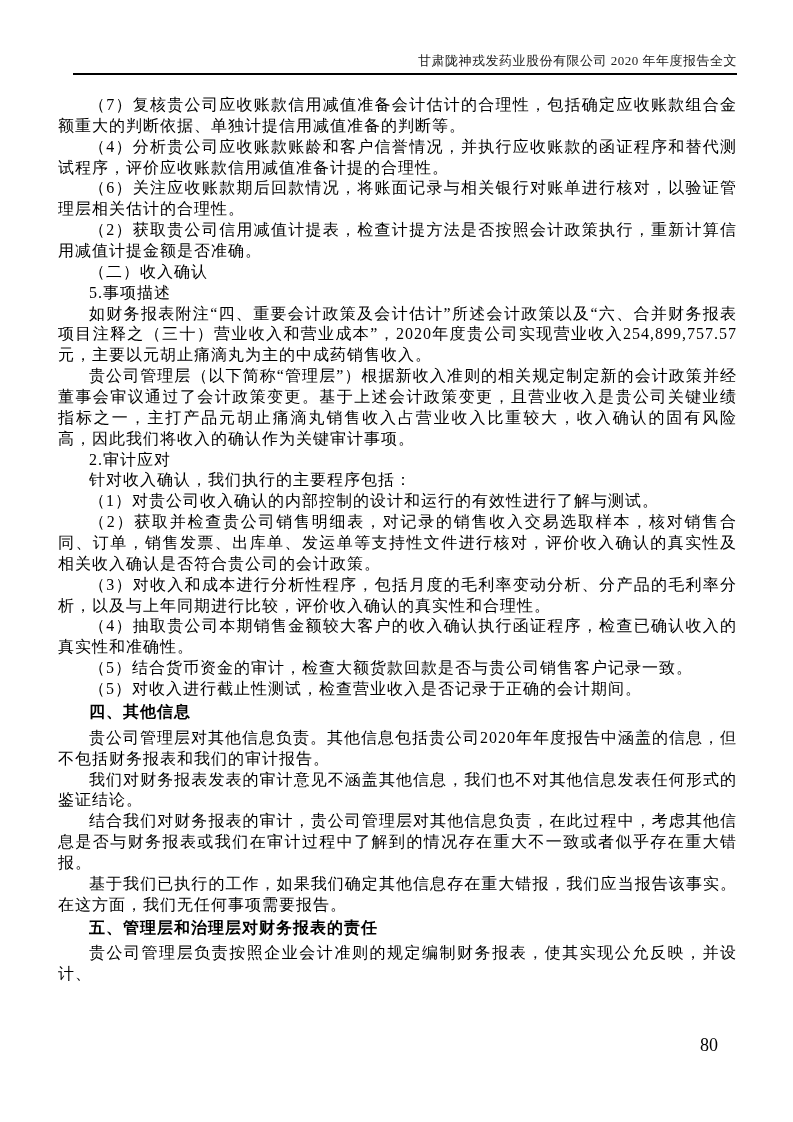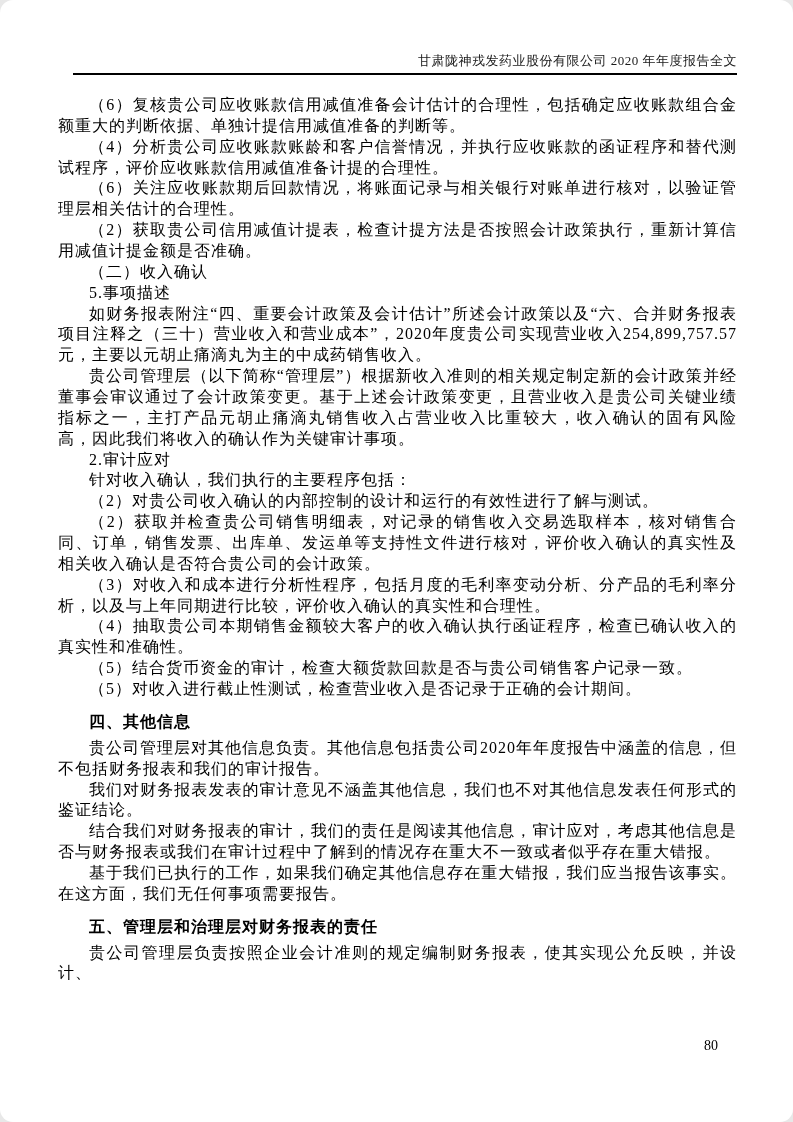--- a/index.html
+++ b/index.html
@@ -8,21 +8,20 @@
     background: #e8e8e8;
   }
   .page {
     position: relative;
     width: 793px;
     height: 1122px;
     background: #ffffff;
     overflow: hidden;
     font-family: "Liberation Serif", "DejaVu Serif", serif;
     color: #000000;
-    border-radius: 13px;
   }
   .header {
     position: absolute;
     top: 52px;
     left: 58px;
     right: 56px;
   }
   .header-title {
     font-size: 13px;
     line-height: 17px;
@@ -46,64 +45,64 @@
     text-align: justify;
     letter-spacing: 1px;
   }
   .doc-body p {
     margin: 0;
     padding: 0;
     text-indent: 31px;
   }
   .doc-body p.heading {
     font-weight: bold;
-    margin-top: 12px;
+    margin-top: 2px;
     margin-bottom: 5px;
   }
   .footer-pagenum {
     position: absolute;
     top: 1038px;
     right: 75px;
-    font-size: 14px;
+    font-size: 18px;
     line-height: 15px;
     letter-spacing: 0;
     color: #000000;
   }
 </style>
 </head>
 <body>
 
 <div class="page">
 
   <div class="header">
     <div class="header-title">甘肃陇神戎发药业股份有限公司 2020 年年度报告全文</div>
     <div class="header-rule"></div>
   </div>
 
   <div class="doc-body" id="paragraphs">
-      <p class="para">（6）复核贵公司应收账款信用减值准备会计估计的合理性，包括确定应收账款组合金额重大的判断依据、单独计提信用减值准备的判断等。</p>
+      <p class="para">（7）复核贵公司应收账款信用减值准备会计估计的合理性，包括确定应收账款组合金额重大的判断依据、单独计提信用减值准备的判断等。</p>
       <p class="para">（4）分析贵公司应收账款账龄和客户信誉情况，并执行应收账款的函证程序和替代测试程序，评价应收账款信用减值准备计提的合理性。</p>
       <p class="para">（6）关注应收账款期后回款情况，将账面记录与相关银行对账单进行核对，以验证管理层相关估计的合理性。</p>
       <p class="para">（2）获取贵公司信用减值计提表，检查计提方法是否按照会计政策执行，重新计算信用减值计提金额是否准确。</p>
       <p class="para">（二）收入确认</p>
       <p class="para">5.事项描述</p>
       <p class="para">如财务报表附注“四、重要会计政策及会计估计”所述会计政策以及“六、合并财务报表项目注释之（三十）营业收入和营业成本”，2020年度贵公司实现营业收入254,899,757.57元，主要以元胡止痛滴丸为主的中成药销售收入。</p>
       <p class="para">贵公司管理层（以下简称“管理层”）根据新收入准则的相关规定制定新的会计政策并经董事会审议通过了会计政策变更。基于上述会计政策变更，且营业收入是贵公司关键业绩指标之一，主打产品元胡止痛滴丸销售收入占营业收入比重较大，收入确认的固有风险高，因此我们将收入的确认作为关键审计事项。</p>
       <p class="para">2.审计应对</p>
       <p class="para">针对收入确认，我们执行的主要程序包括：</p>
-      <p class="para">（2）对贵公司收入确认的内部控制的设计和运行的有效性进行了解与测试。</p>
+      <p class="para">（1）对贵公司收入确认的内部控制的设计和运行的有效性进行了解与测试。</p>
       <p class="para">（2）获取并检查贵公司销售明细表，对记录的销售收入交易选取样本，核对销售合同、订单，销售发票、出库单、发运单等支持性文件进行核对，评价收入确认的真实性及相关收入确认是否符合贵公司的会计政策。</p>
       <p class="para">（3）对收入和成本进行分析性程序，包括月度的毛利率变动分析、分产品的毛利率分析，以及与上年同期进行比较，评价收入确认的真实性和合理性。</p>
       <p class="para">（4）抽取贵公司本期销售金额较大客户的收入确认执行函证程序，检查已确认收入的真实性和准确性。</p>
       <p class="para">（5）结合货币资金的审计，检查大额货款回款是否与贵公司销售客户记录一致。</p>
       <p class="para">（5）对收入进行截止性测试，检查营业收入是否记录于正确的会计期间。</p>
       <p class="heading">四、其他信息</p>
       <p class="para">贵公司管理层对其他信息负责。其他信息包括贵公司2020年年度报告中涵盖的信息，但不包括财务报表和我们的审计报告。</p>
       <p class="para">我们对财务报表发表的审计意见不涵盖其他信息，我们也不对其他信息发表任何形式的鉴证结论。</p>
-      <p class="para">结合我们对财务报表的审计，我们的责任是阅读其他信息，审计应对，考虑其他信息是否与财务报表或我们在审计过程中了解到的情况存在重大不一致或者似乎存在重大错报。</p>
+      <p class="para">结合我们对财务报表的审计，贵公司管理层对其他信息负责，在此过程中，考虑其他信息是否与财务报表或我们在审计过程中了解到的情况存在重大不一致或者似乎存在重大错报。</p>
       <p class="para">基于我们已执行的工作，如果我们确定其他信息存在重大错报，我们应当报告该事实。在这方面，我们无任何事项需要报告。</p>
       <p class="heading">五、管理层和治理层对财务报表的责任</p>
       <p class="para">贵公司管理层负责按照企业会计准则的规定编制财务报表，使其实现公允反映，并设计、</p>
     </div>
 
   <div class="footer-pagenum">80</div>
 
 </div>
 
 </body></html>

